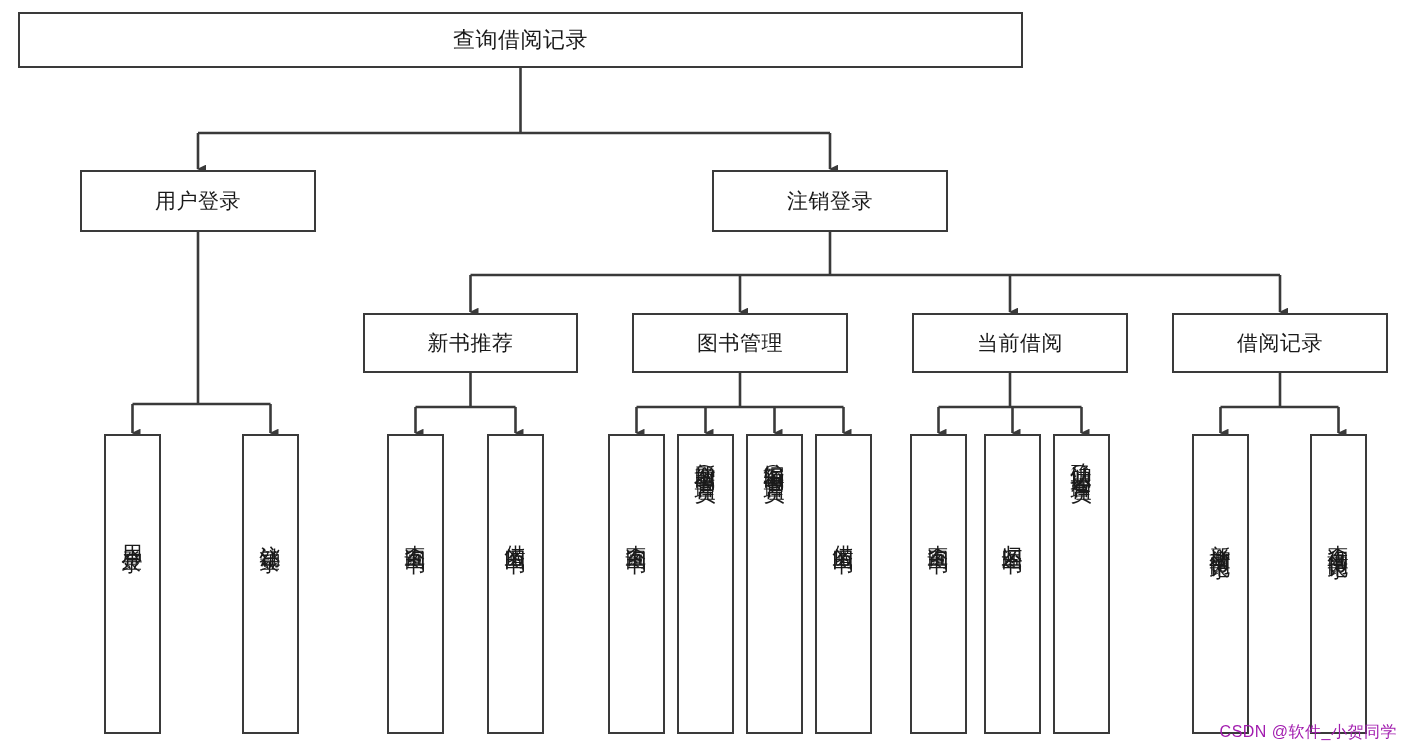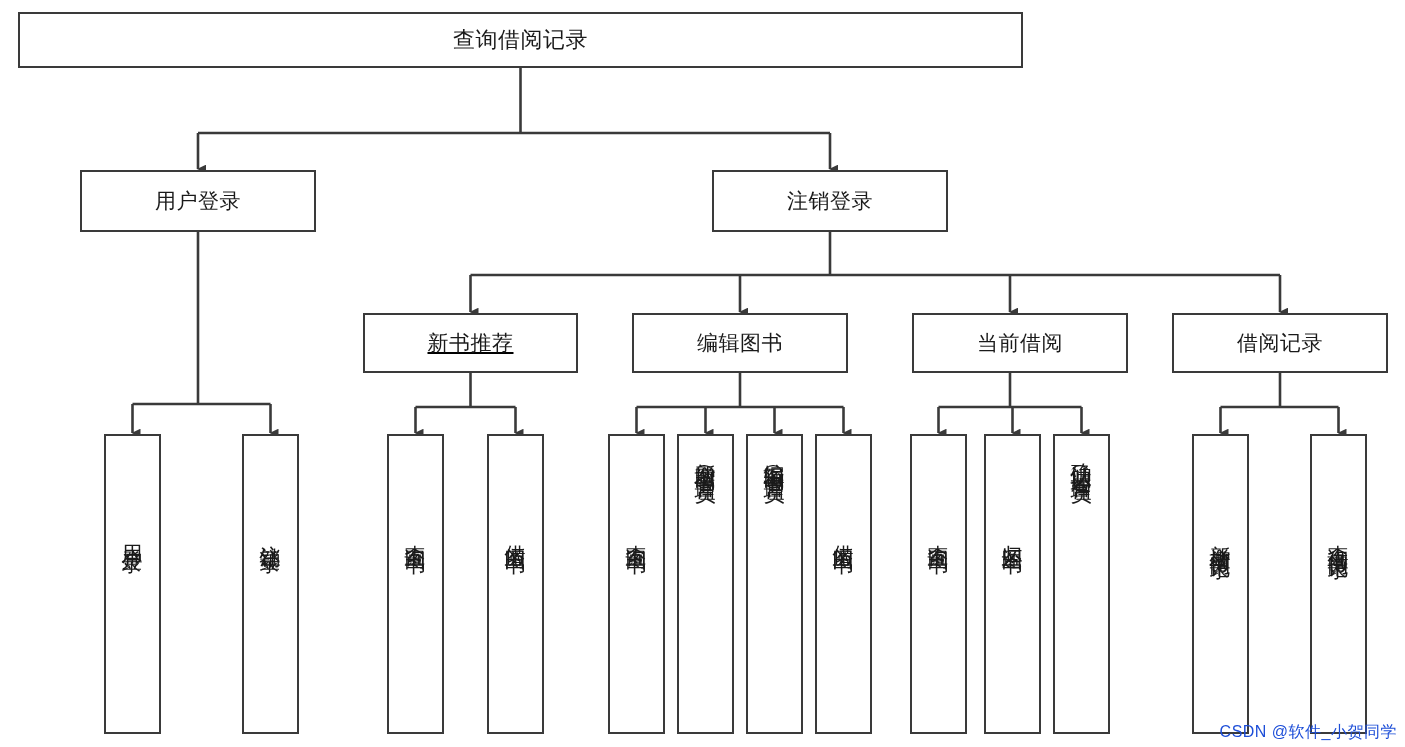--- a/index.html
+++ b/index.html
@@ -54,21 +54,21 @@
     line-height:1;
     white-space:nowrap;
     -webkit-text-orientation:upright;
   }
   .leaf.mid .leaf-label{ margin-top:86px; }
   .leaf.tall .leaf-label{ margin-top:4px; }
   #watermark{
     position:absolute;
     right:8px;
     bottom:4px;
-    color:#1d4ed8;
+    color:#a21caf;
     font-size:16px;
     letter-spacing:0.5px;
     z-index:5;
     white-space:nowrap;
   }
 </style>
 </head>
 <body>
 
 <div id="canvas">
@@ -120,25 +120,25 @@
     <span class="node-label">查询借阅记录</span>
   </div>
 
   <div id="node-layer">
       <div class="node level2" id="node-user-login" style="left: 80px; top: 170px; width: 236px; height: 62px;">
         <span class="node-label">用户登录</span>
       </div>
       <div class="node level2" id="node-book-manage" style="left: 712px; top: 170px; width: 236px; height: 62px;">
         <span class="node-label">注销登录</span>
       </div>
-      <div class="node level3" id="node-new-book-rec" style="left: 363px; top: 313px; width: 215px; height: 60px; text-decoration: underline;">
+      <div class="node level3" id="node-new-book-rec" style="left: 363px; top: 313px; width: 215px; height: 60px;">
         <span class="node-label">新书推荐</span>
       </div>
       <div class="node level3" id="node-book-borrow" style="left: 632px; top: 313px; width: 216px; height: 60px;">
-        <span class="node-label">编辑图书</span>
+        <span class="node-label">图书管理</span>
       </div>
       <div class="node level3" id="node-current-borrow" style="left: 912px; top: 313px; width: 216px; height: 60px;">
         <span class="node-label">当前借阅</span>
       </div>
       <div class="node level3" id="node-borrow-record" style="left: 1172px; top: 313px; width: 216px; height: 60px;">
         <span class="node-label">借阅记录</span>
       </div>
       <div class="node leaf mid" id="node-leaf-user-login" style="left: 104px; top: 434px; width: 57px; height: 300px;">
         <span class="leaf-label">用户登录</span>
       </div>

